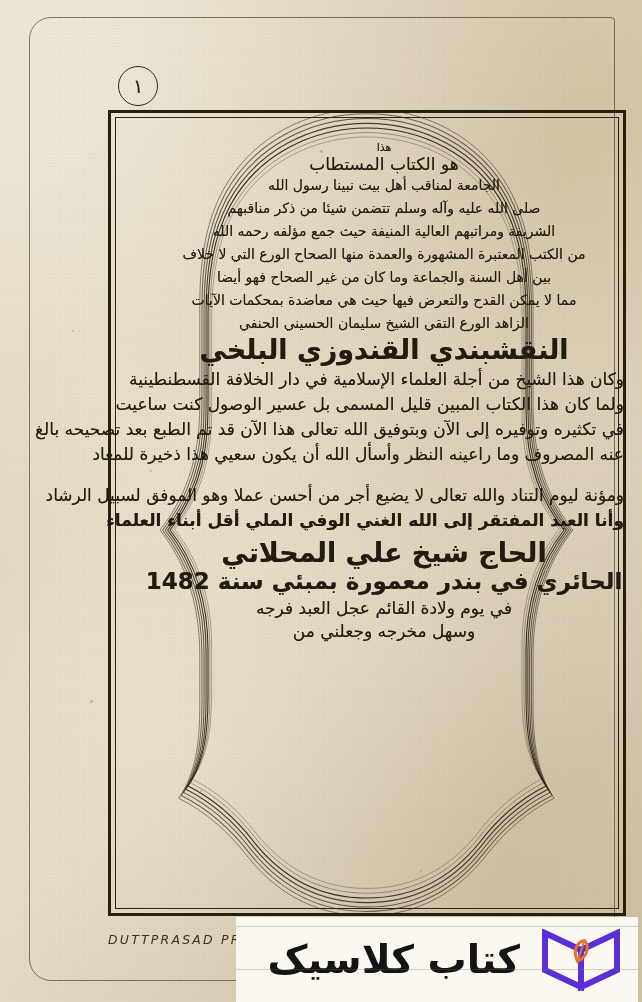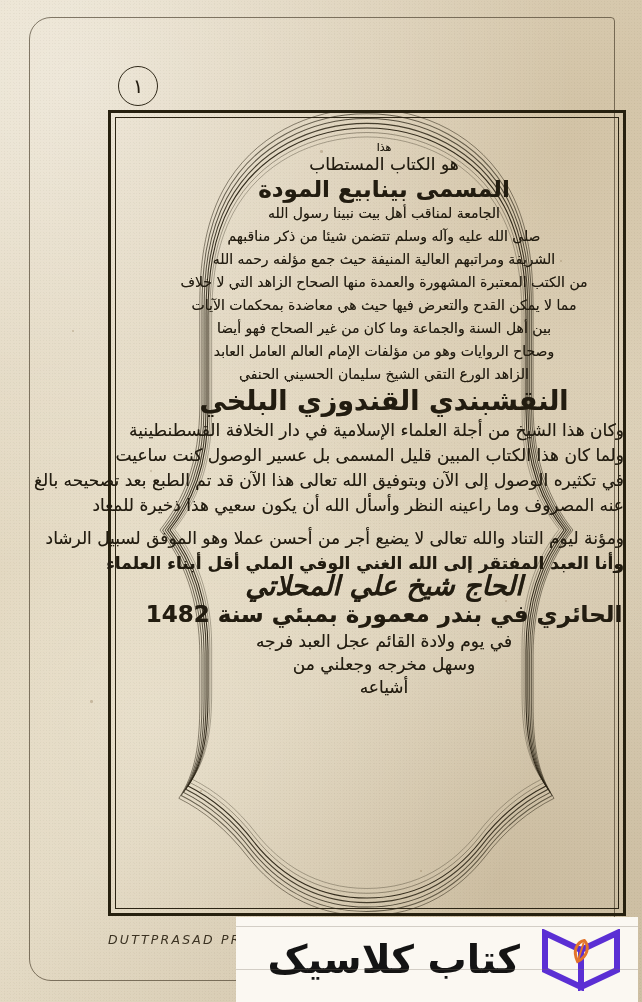--- a/index.html
+++ b/index.html
@@ -231,41 +231,38 @@
         <use href="#ogee" stroke-width="0.9" opacity=".55" transform="scale(1.048) translate(-12.4,-19.2)"></use>
         <use href="#ogee" stroke-width="0.9" opacity=".45" transform="scale(0.988) translate(3.1,4.8)"></use>
         <use href="#ogee" stroke-width="0.9" opacity=".38" transform="scale(0.976) translate(6.2,9.6)"></use>
       </g>
     </svg>
   </div>
 
   <div id="arabic-block">
     <div class="row ln tiny" style="margin-top:16px;">هذا</div>
     <div class="row ln sm" style="margin-top:3px;">هو الكتاب المستطاب</div>
-    <div class="row ln lg" style="margin-top:5px;">المسمى بينابيع المودة</div>
     <div class="row ln md" style="margin-top:5px;">الجامعة لمناقب أهل بيت نبينا رسول الله</div>
     <div class="row ln md" style="margin-top:9px;">صلى الله عليه وآله وسلم تتضمن شيئا من ذكر مناقبهم</div>
     <div class="row ln md" style="margin-top:9px;">الشريفة ومراتبهم العالية المنيفة حيث جمع مؤلفه رحمه الله</div>
-    <div class="row ln md" style="margin-top:9px;">من الكتب المعتبرة المشهورة والعمدة منها الصحاح الزاهد التي لا خلاف</div>
+    <div class="row ln md" style="margin-top:9px;">من الكتب المعتبرة المشهورة والعمدة منها الصحاح الورع التي لا خلاف</div>
+    <div class="row ln md" style="margin-top:9px;">بين أهل السنة والجماعة وما كان من غير الصحاح فهو أيضا</div>
     <div class="row ln md" style="margin-top:9px;">مما لا يمكن القدح والتعرض فيها حيث هي معاضدة بمحكمات الآيات</div>
-    <div class="row ln md" style="margin-top:9px;">بين أهل السنة والجماعة وما كان من غير الصحاح فهو أيضا</div>
-    <div class="row ln md" style="margin-top:9px;">وصحاح الروايات وهو من مؤلفات الإمام العالم العامل العابد</div>
     <div class="row ln md" style="margin-top:9px;">الزاهد الورع التقي الشيخ سليمان الحسيني الحنفي</div>
     <div class="row ln xl" style="margin-top:6px;">النقشبندي القندوزي البلخي</div>
     <div class="row ln sm" style="margin-top:8px;">وكان هذا الشيخ من أجلة العلماء الإسلامية في دار الخلافة القسطنطينية</div>
     <div class="row ln sm" style="margin-top:8px;">ولما كان هذا الكتاب المبين قليل المسمى بل عسير الوصول كنت ساعيت</div>
-    <div class="row ln sm" style="margin-top:8px;">في تكثيره الوصول إلى الآن وبتوفيق الله تعالى هذا الآن قد تم الطبع بعد تصحيحه بالغ</div>
+    <div class="row ln sm" style="margin-top:8px;">في تكثيره وتوفيره إلى الآن وبتوفيق الله تعالى هذا الآن قد تم الطبع بعد تصحيحه بالغ</div>
     <div class="row ln sm" style="margin-top:8px;">عنه المصروف وما راعينه النظر وأسأل الله أن يكون سعيي هذا ذخيرة للمعاد</div>
-    <div class="row ln sm" style="margin-top:16px;">ومؤنة ليوم التناد والله تعالى لا يضيع أجر من أحسن عملا وهو الموفق لسبيل الرشاد</div>
+    <div class="row ln sm" style="margin-top:24px;">ومؤنة ليوم التناد والله تعالى لا يضيع أجر من أحسن عملا وهو الموفق لسبيل الرشاد</div>
     <div class="row ln sm" style="margin-top:8px;font-weight:bold;">وأنا العبد المفتقر إلى الله الغني الوفي الملي أقل أبناء العلماء</div>
-    <div class="row ln xl" style="margin-top:0;font-style:italic;">الحاج شيخ علي المحلاتي</div>
+    <div class="row ln xl" style="margin-top:10px;">الحاج شيخ علي المحلاتي</div>
     <div class="row ln lg" style="margin-top:4px;">الحائري في بندر معمورة بمبئي سنة 1482</div>
     <div class="row ln sm" style="margin-top:7px;">في يوم ولادة القائم عجل العبد فرجه</div>
     <div class="row ln sm" style="margin-top:6px;">وسهل مخرجه وجعلني من</div>
-    <div class="row ln sm" style="margin-top:6px;">أشياعه</div>
   </div>
 
   <div id="imprint">
     <span>DUTTPRASAD PRESS</span>
     <span>BOMBAY</span>
     <span>TANDEL STREET</span>
   </div>
 
   <div id="watermark">
     <div class="scanline" style="top:9px;left:0;"></div>

